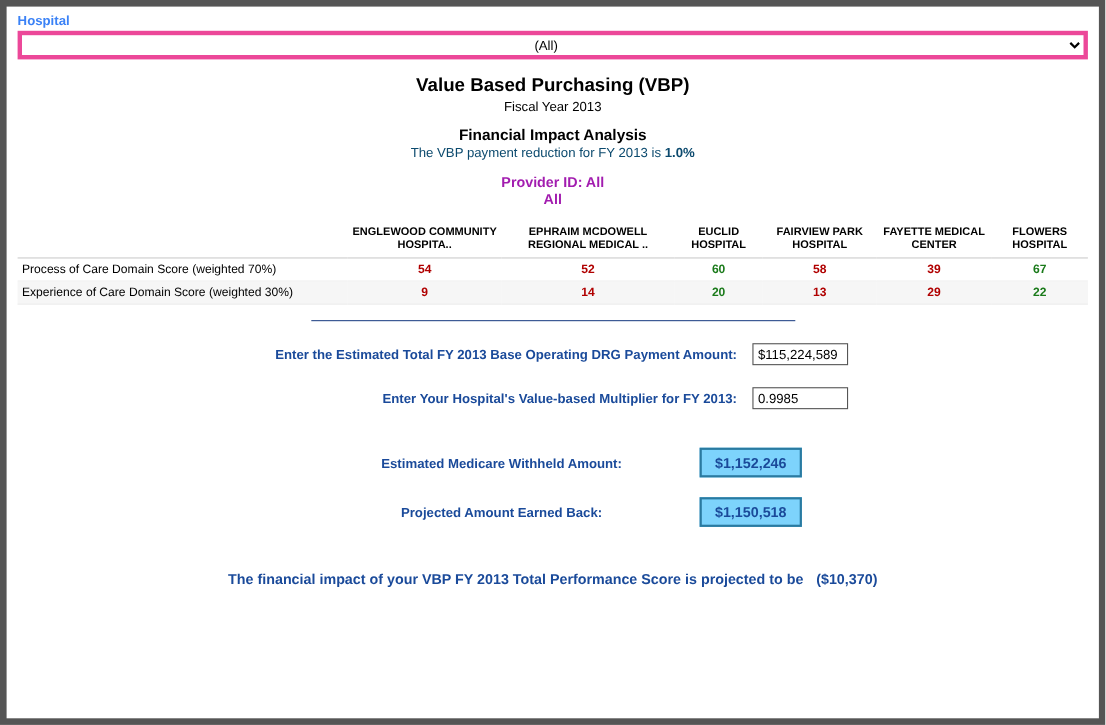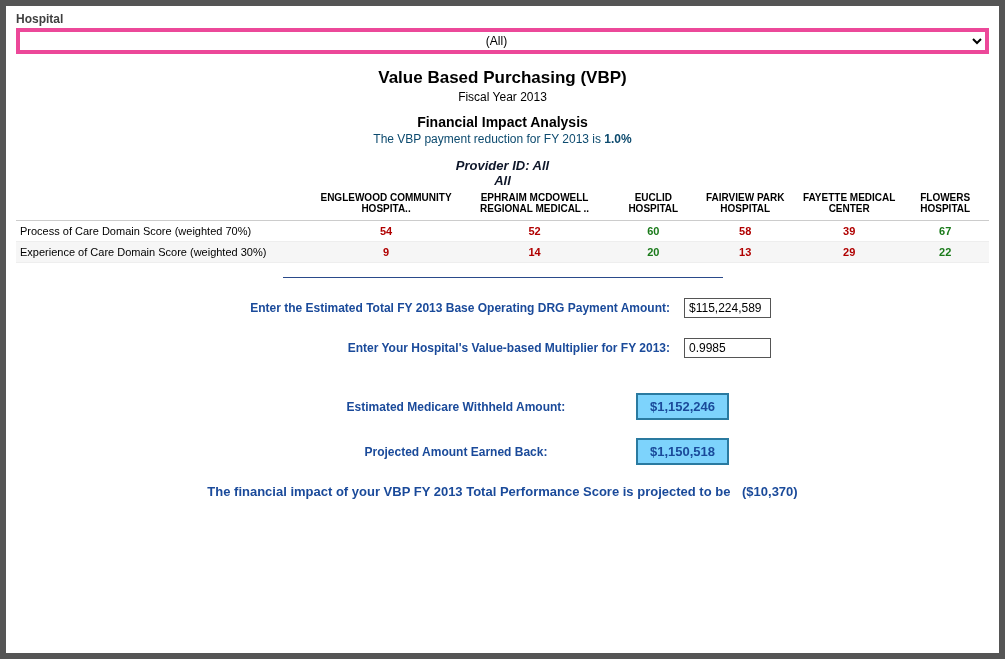--- a/index.html
+++ b/index.html
@@ -17,21 +17,21 @@
     background:#fff;
     position:relative;
     overflow:hidden;
   }
   .inner {
     padding:6px 10px 0 10px;
   }
   .filter-label {
     font-size:12px;
     font-weight:bold;
-    color:#404040;
+    color:#3b82f6;
     margin-bottom:2px;
   }
   .filter-select {
     width:100%;
     font-size:12px;
     padding:1px 2px;
     border:4px solid #ec4899;
     background:#fff;
     text-align:center;
   }
@@ -56,28 +56,27 @@
     margin-top:10px;
   }
   .section-sub {
     font-size:12px;
     color:#0c4a6e;
     margin-top:2px;
   }
   .provider-line {
     font-size:13px;
     font-weight:bold;
-    color:#0f172a;
+    color:#a21caf;
     margin-top:12px;
-    font-style:italic;
   }
   table.scores {
     width:100%;
     border-collapse:collapse;
-    margin-top:0;
+    margin-top:14px;
     font-size:11px;
   }
   table.scores th {
     font-size:10px;
     font-weight:bold;
     text-align:center;
     color:#000;
     padding:4px 4px 6px 4px;
     border-bottom:1px solid #ccc;
     vertical-align:middle;
@@ -148,21 +147,21 @@
     border:2px solid #2a7aa0;
     padding:4px 12px;
     min-width:90px;
     text-align:center;
   }
   .impact-line {
     text-align:center;
     font-size:13px;
     font-weight:bold;
     color:#1a4a9a;
-    margin-top:19px;
+    margin-top:40px;
   }
   .impact-amount {
     color:#1a4a9a;
     margin-left:8px;
   }
 </style>
 </head>
 <body>
 
 <div class="frame">

